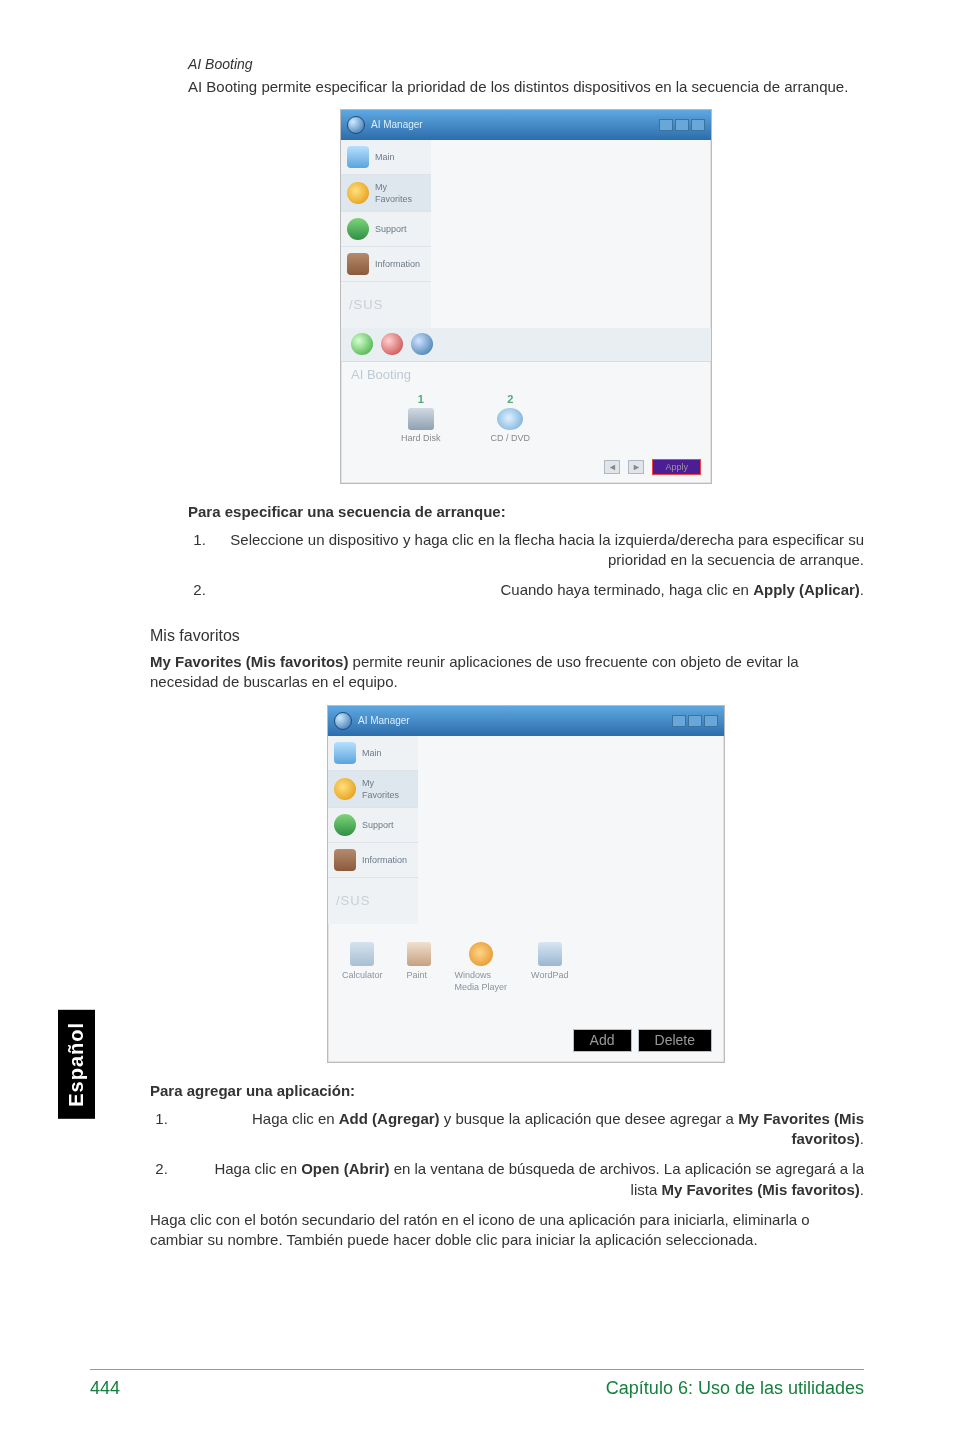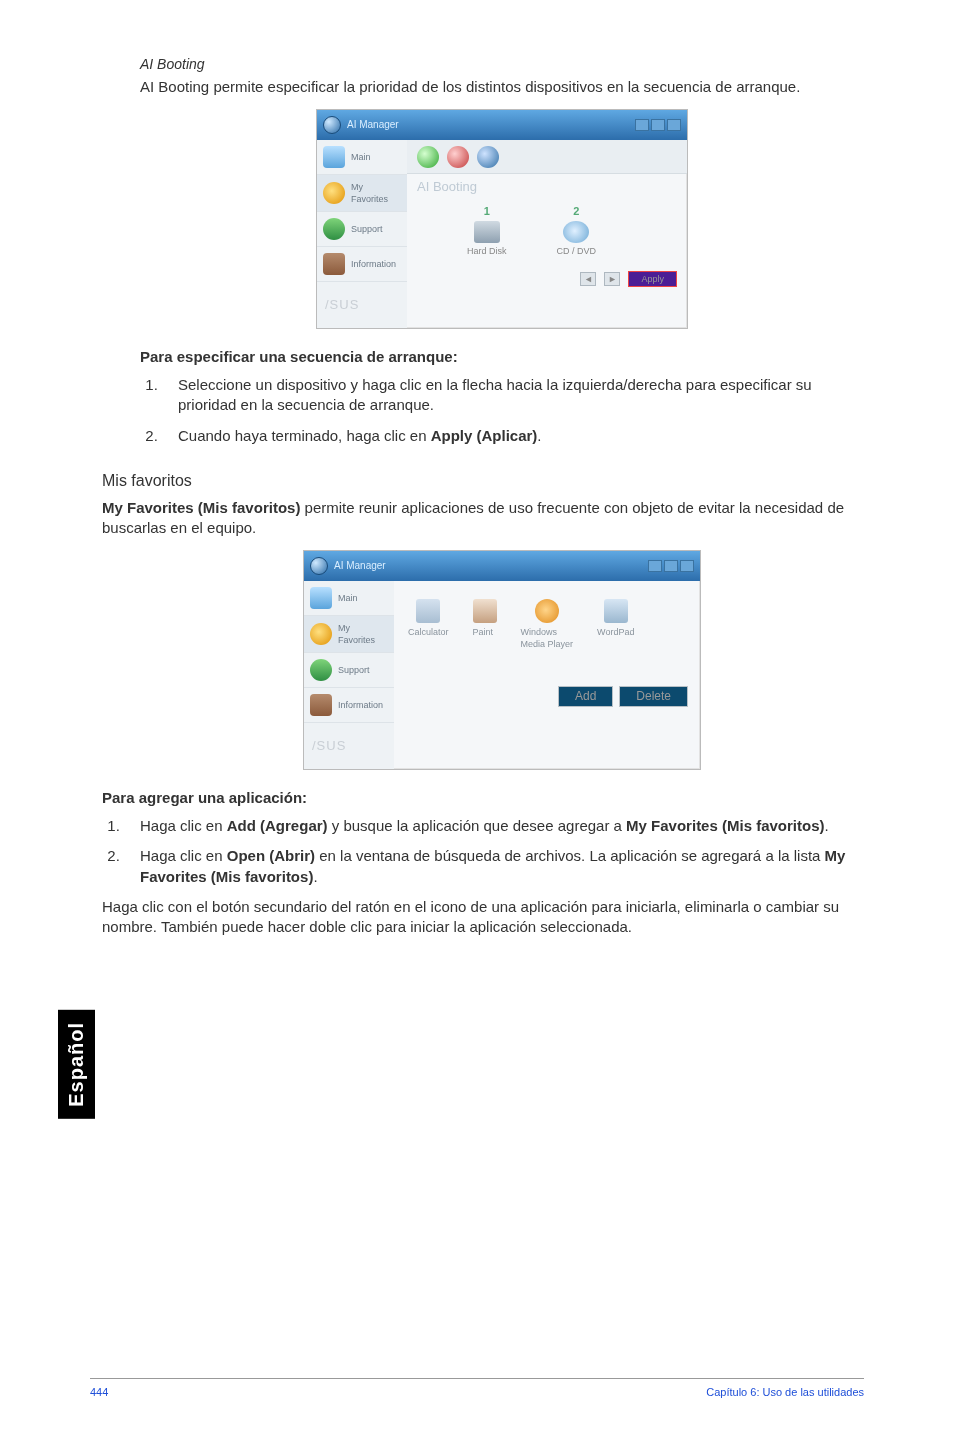--- a/index.html
+++ b/index.html
@@ -8,20 +8,21 @@
     width: 954px;
     height: 1438px;
     background: #fff;
     position: relative;
     color: #333;
     font-size: 15px;
     line-height: 1.35;
   }
   .content {
     padding: 55px 90px 0 140px;
+    margin-left: 48px;
   }
   .italic-heading { font-style: italic; font-size: 14px; }
   .para { margin-top: 3px; }
   .indent-block { margin-left: 0; }
   .figure-wrap { display:flex; justify-content:center; margin: 12px 0 18px 0; }
   .aim-window {
     width: 372px;
     border: 1px solid #bbb;
     background: #f5f7f9;
     box-shadow: 0 0 0 1px #e2e2e2 inset;
@@ -35,21 +36,21 @@
     color:#d9eeff; justify-content: space-between;
   }
   .titlebar-left { display:flex; align-items:center; gap:6px;}
   .aim-orb {
     width:18px; height:18px; border-radius:50%;
     background: radial-gradient(circle at 30% 30%, #cfe9ff, #2a6ca8);
     border:1px solid #1a4c7a;
   }
   .winbtns { display:flex; gap:2px;}
   .winbtn { width:14px; height:12px; background:#6aa7d9; border:1px solid #3a72a0;}
-  .aim-body { display:flex; }
+  .aim-body { display:flex;flex-direction:column; }
   .aim-side { width:90px; background:#eef2f5; display:flex; flex-direction:column; }
   .aim-side-item {
     display:flex; align-items:center; gap:6px;
     padding:6px 6px; border-bottom:1px solid #dde3e8;
     font-size:9px; color:#6c7a87;
   }
   .aim-side-item.sel { background:#dfe7ee; }
   .side-icon { width:22px; height:22px; border-radius:4px; }
   .si-main  { background: linear-gradient(#b8e0ff,#5aa4dc); }
   .si-fav   { background: radial-gradient(circle at 40% 40%, #ffe080, #e09000); border-radius:50%; }
@@ -74,40 +75,40 @@
   .arrow-box { width:16px; height:14px; background:#dfe5ea; border:1px solid #aeb8c0; font-size:9px; display:flex;align-items:center;justify-content:center;}
   .apply-btn { font-size:9px; padding:1px 12px; background:#4c1d95; border:1px solid #ef4444; color:#999;}
   .fav-grid { display:flex; gap:24px; padding:18px 14px 28px 14px; }
   .fav-item { text-align:left; font-size:9px; color:#8a949d;}
   .fav-ic { width:24px; height:24px; margin:0 auto 3px auto; border-radius:3px;}
   .fv-calc { background:linear-gradient(#d5e2ef,#a8bed2);}
   .fv-paint{ background:linear-gradient(#f0e0d0,#c5a080);}
   .fv-wmp  { background:radial-gradient(circle at 45% 45%, #ffd58a, #e08a1a); border-radius:50%;}
   .fv-wp   { background:linear-gradient(#d7e6f4,#9ab7cf);}
   .aim-foot2 { display:flex; justify-content:flex-end; gap:6px; padding:8px 12px 10px 12px;}
-  .btn-gray { font-size:12px; padding:1px 16px; background:#0c4a6e; border:1px solid #b8c0c6; color:#999;text-align:center;}
+  .btn-gray { font-size:14px; padding:1px 16px; background:#000000; border:1px solid #b8c0c6; color:#999;text-align:center;}
   .bold { font-weight:bold; }
   .h-sect { font-weight:normal; font-size:16px; margin-top:24px; margin-bottom:6px; }
   .subhead-bold { font-weight:bold; margin-top:18px; margin-bottom:8px; font-size:15px;}
   ol.steps { list-style: decimal; margin-left: 22px; margin-top:8px; }
-  ol.steps li { padding-left: 16px; margin-bottom:10px; }
+  ol.steps li { padding-left: 16px; margin-bottom:10px;text-align:right; }
   .side-tab {
     position:absolute; left:58px; top:1010px;
     background:#000; color:#fff; font-weight:bold;
     font-size:20px; padding:12px 5px 12px 5px;
     writing-mode: vertical-rl; text-orientation: mixed;
     transform: rotate(180deg);
     letter-spacing:1px;
     border-radius:0;
   }
   .footer {
     position:absolute; bottom:38px; left:90px; right:90px;
     border-top:1px solid #999; padding-top:6px;
     display:flex; justify-content:space-between;
-    font-size:11px; color:#1d4ed8;
+    font-size:18px; color:#15803d;
   }
 </style>
 </head>
 <body>
 
 <div class="content">
 
   <div class="indent-block">
     <div class="italic-heading">AI Booting</div>
     <div class="para">AI Booting permite especificar la prioridad de los distintos dispositivos en la secuencia de arranque.</div>

